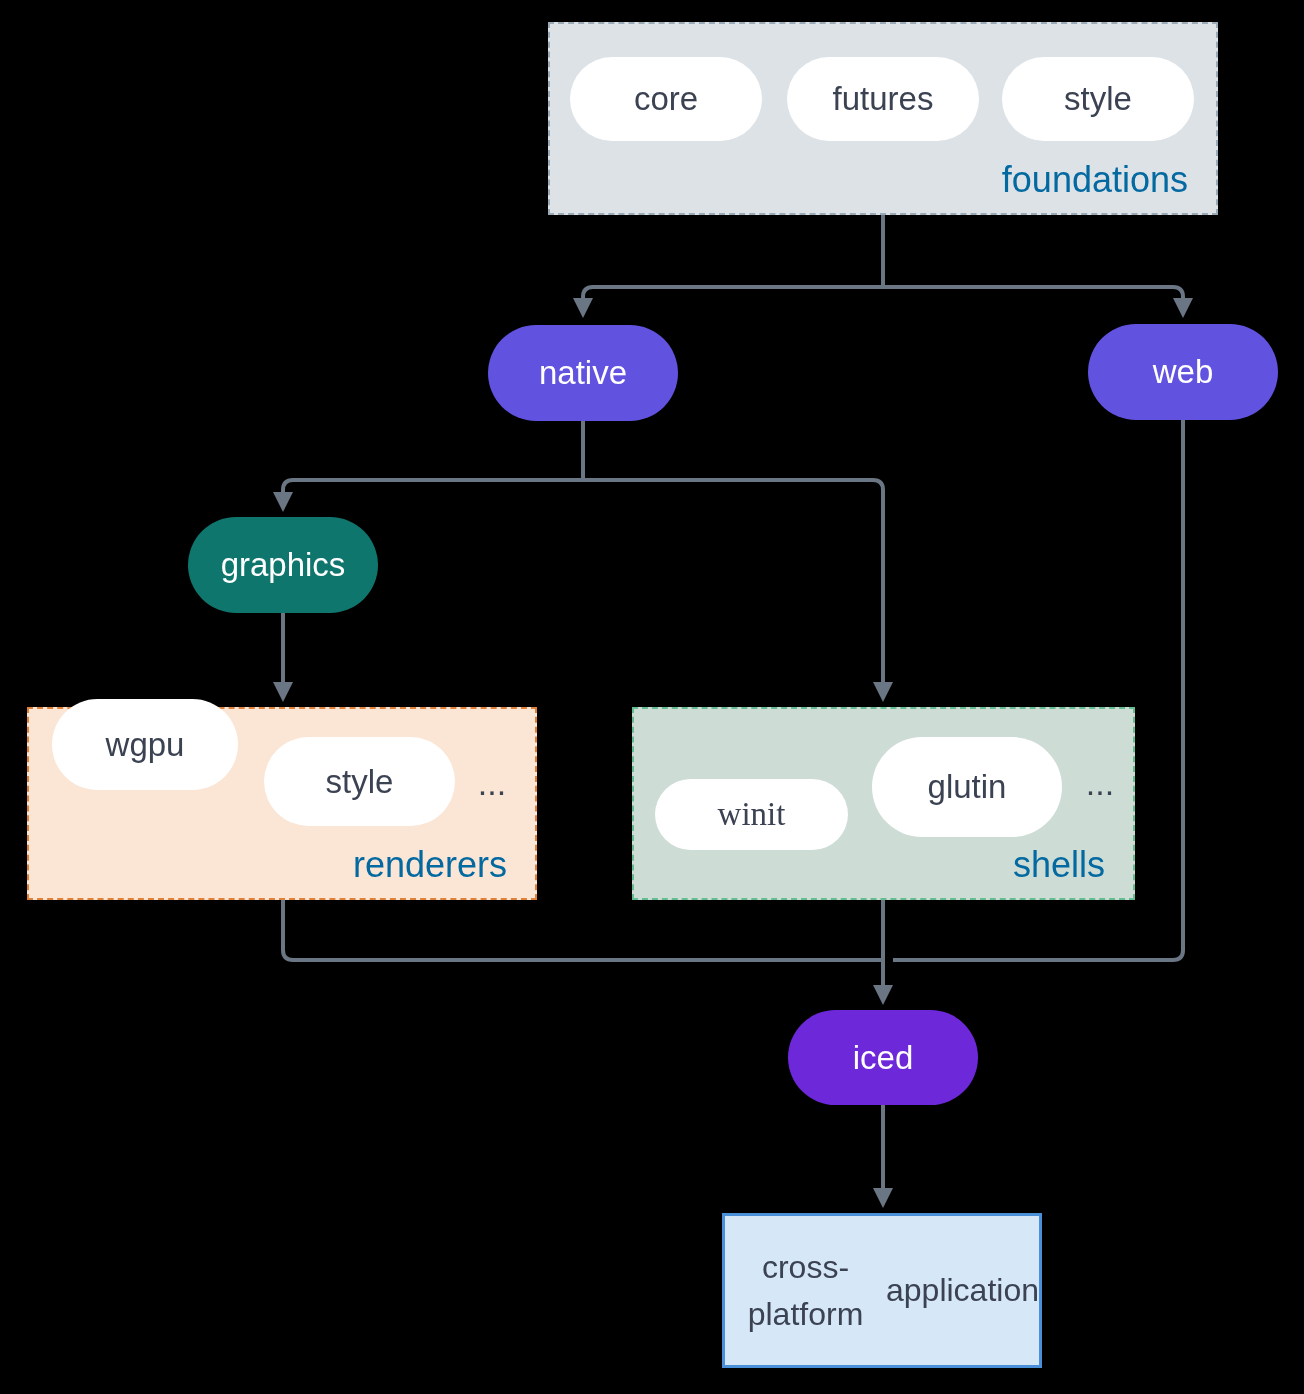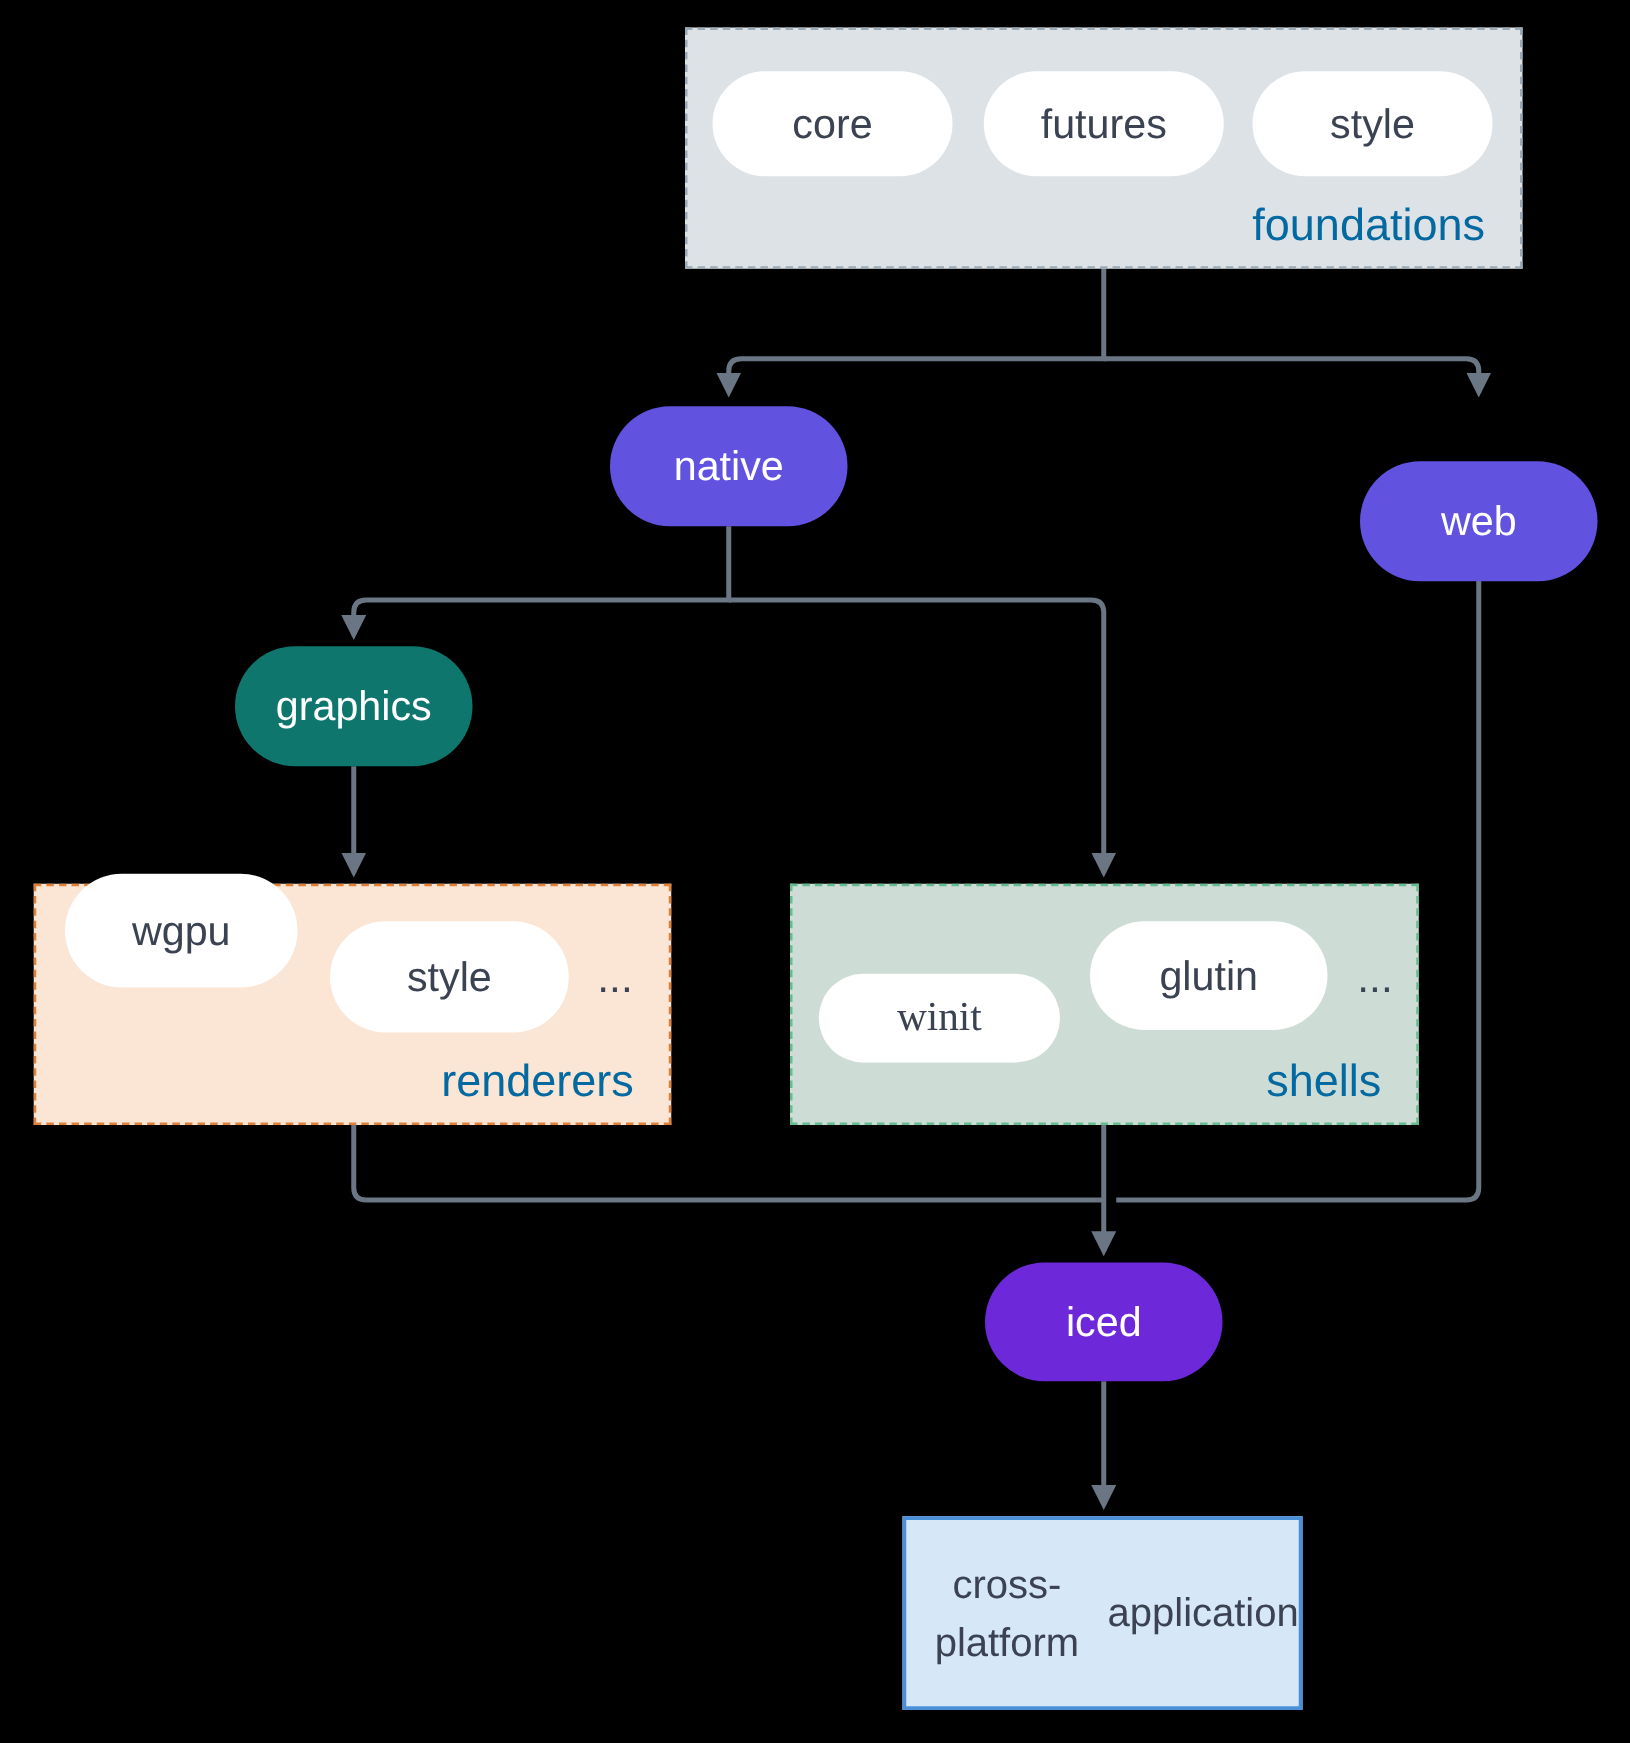--- a/index.html
+++ b/index.html
@@ -71,28 +71,28 @@
     left: 632px; top: 707px; width: 503px; height: 193px;
     background: #cedcd6;
     border: 2px dashed #63bd90;
   }
   
   #pill-core    { left: 570px;  top: 57px; width: 192px; height: 84px; }
   #pill-futures { left: 787px;  top: 57px; width: 192px; height: 84px; }
   #pill-style   { left: 1002px; top: 57px; width: 192px; height: 84px; }
   
   #node-native   { left: 488px;  top: 325px;  width: 190px; height: 96px; background: #6152e0; }
-  #node-web      { left: 1088px; top: 324px;  width: 190px; height: 96px; background: #6152e0; margin-top: 45px; }
+  #node-web      { left: 1088px; top: 324px;  width: 190px; height: 96px; background: #6152e0; }
   #node-graphics { left: 188px;  top: 517px;  width: 190px; height: 96px; background: #0f766e; }
   #node-iced     { left: 788px;  top: 1010px; width: 190px; height: 95px; background: #6d28d9; }
   
   #pill-wgpu   { left: 52px;  top: 699px; width: 186px; height: 91px; }
   #pill-glow   { left: 264px; top: 737px; width: 191px; height: 89px; }
   #pill-winit  { left: 655px; top: 779px; width: 193px; height: 71px; font-family: Liberation Serif, serif; }
-  #pill-glutin { left: 872px; top: 737px; width: 190px; height: 87px; }
+  #pill-glutin { left: 872px; top: 737px; width: 190px; height: 100px; }
   #renderers-ellipsis { left: 492px;  top: 783px; }
   #shells-ellipsis    { left: 1100px; top: 783px; }
   
   #app-box {
     position: absolute;
     left: 722px; top: 1213px; width: 320px; height: 155px;
     box-sizing: border-box;
     background: #d6e7f7;
     border: 3px solid #4a90d9;
     display: flex;

